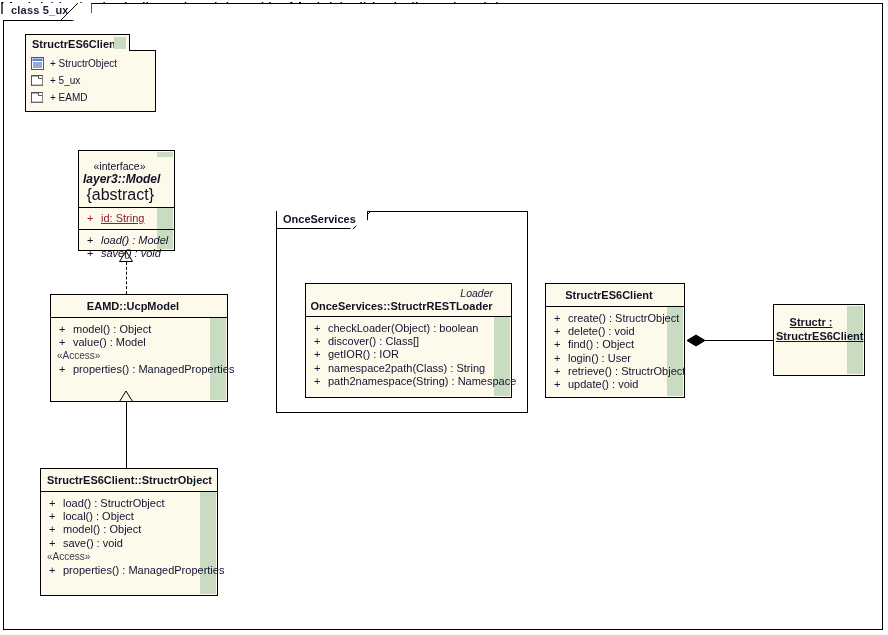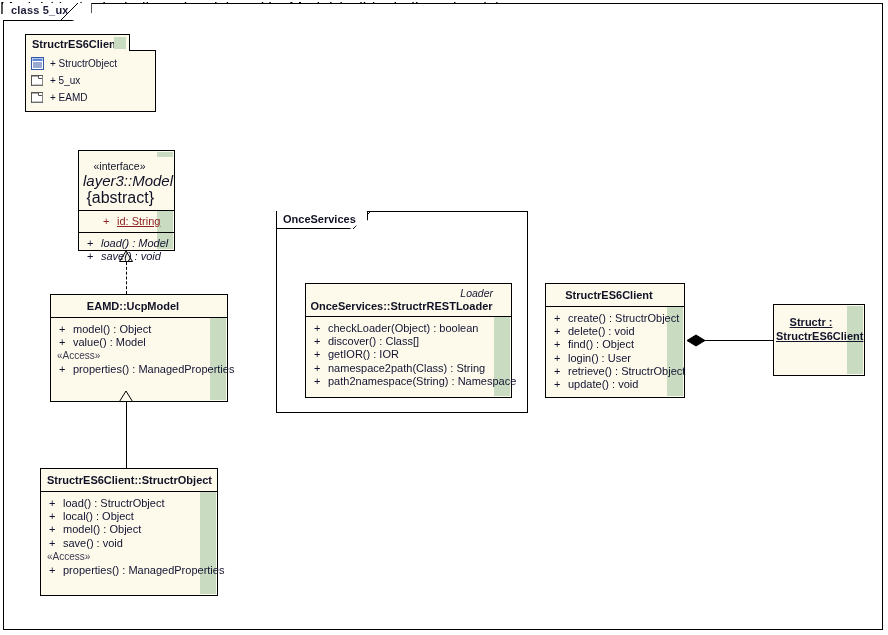--- a/index.html
+++ b/index.html
@@ -93,21 +93,21 @@
   .nhead .stereo {
     display: block;
     font-weight: normal;
     font-style: italic;
     text-align: right;
     font-size: 10.5px;
     color: #141430;
     margin-bottom: 1px;
   }
   .ifline { display:block; font-weight: normal; font-style: normal; font-size: 10.5px;}
-  .ifname { display:block; font-style: italic; font-weight: normal; font-size: 15px;}
+  .ifname { display:block; font-style: italic; font-weight: bold; font-size: 12px;}
   .ifabs  { display:block; font-weight: normal; font-style: normal; font-size: 16px; text-align:right; padding-right:2px;}
   .objname { text-decoration: underline; }
 
   .nbody {
     position: relative;
     padding: 5px 18px 5px 0;
     z-index: 1;
   }
   .nbody.sep { border-top: 1px solid #000; }
   .feat {
@@ -254,21 +254,21 @@
   </div>
 
   
   <div class="node" style="left:78px; top:150px; width:97px; height:101px;">
     <div class="greenbar"></div>
     <div class="nhead" style="padding:3px 18px 3px 4px;margin-top:6px;">
       <span class="ifline">«interface»</span>
       <span class="ifname">layer3::Model</span>
       <span class="ifabs">{abstract}</span>
     </div>
-    <div class="nbody" style="padding:4px 18px 4px 16px;">
+    <div class="nbody" style="padding:4px 18px 4px 0;">
       <div class="feat redu">
         <span class="vis">+</span><span class="txt">id:  String</span>
       </div>
     </div>
     <div class="nbody sep" style="padding:4px 18px 4px 0;">
       <div class="feat ital">
         <span class="vis">+</span><span class="txt">load() : Model</span>
       </div>
       <div class="feat ital">
         <span class="vis">+</span><span class="txt">save() : void</span>

